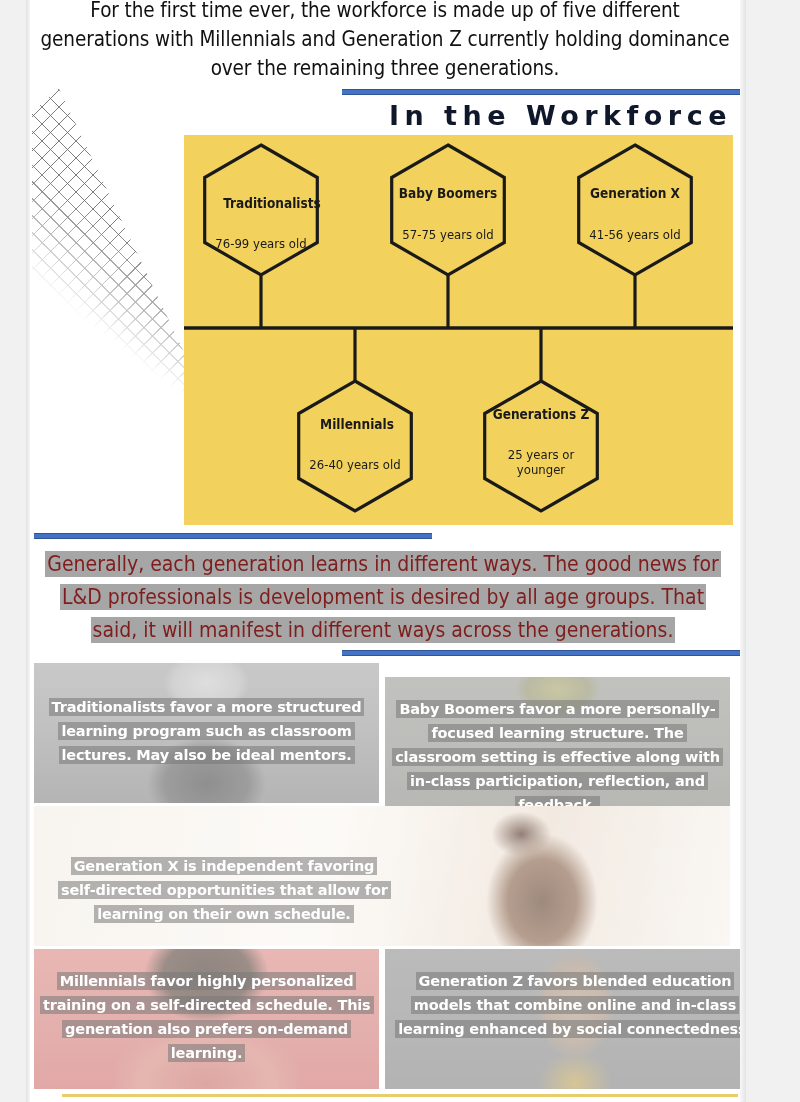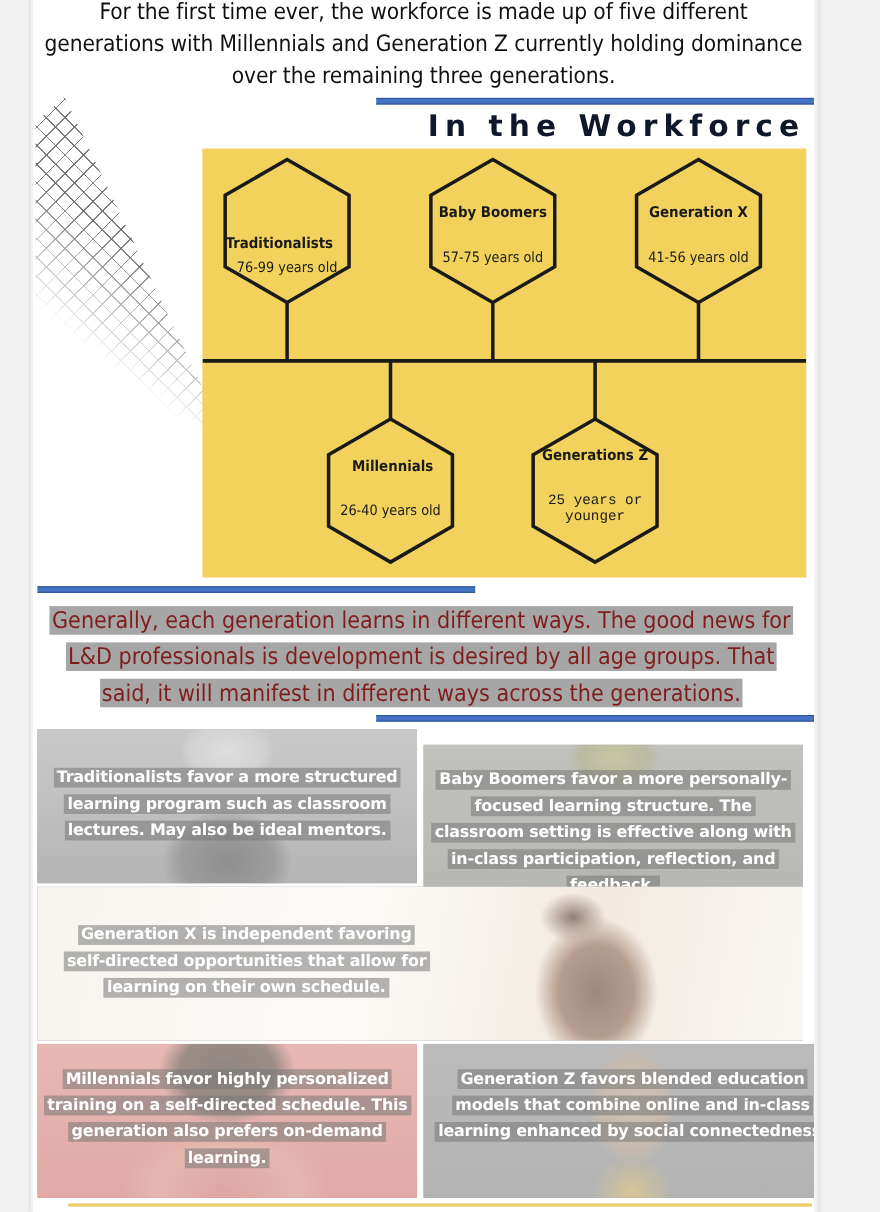--- a/index.html
+++ b/index.html
@@ -159,21 +159,21 @@
   }
 
   #card-trad   { left: 4px;   top: 663px; width: 345px; height: 140px; }
   #card-boomer { left: 355px; top: 677px; width: 345px; height: 152px; }
   #card-genx   { left: 4px;   top: 806px; width: 696px; height: 140px; }
   #card-mill   { left: 4px;   top: 949px; width: 345px; height: 140px; }
   #card-genz   { left: 355px; top: 949px; width: 380px; height: 140px; }
 
   #card-trad .caption   { top: 32px; }
   #card-boomer .caption { top: 20px; }
-  #card-genx .caption   { top: 32px; width: 52%; padding-left: 24px; }
+  #card-genx .caption   { top: 48px; width: 52%; padding-left: 24px; }
   #card-mill .caption   { top: 20px; }
   #card-genz .caption   { top: 20px; }
 
   
   .ph-trad {
     background:
       radial-gradient(ellipse 60px 42px at 50% 14%, #e9e9e9 0%, #cfcfcf 55%, rgba(0,0,0,0) 72%),
       radial-gradient(ellipse 70px 55px at 50% 86%, #3a3a3a 0%, #5a5a5a 60%, rgba(0,0,0,0) 85%),
       linear-gradient(to bottom, #b9b9b9 0%, #a9a9a9 45%, #8d8d8d 100%);
   }
@@ -243,34 +243,34 @@
 
         <polygon points="77,10 133.3,42.5 133.3,107.5 77,140 20.7,107.5 20.7,42.5"></polygon>
         <polygon points="264,10 320.3,42.5 320.3,107.5 264,140 207.7,107.5 207.7,42.5"></polygon>
         <polygon points="451,10 507.3,42.5 507.3,107.5 451,140 394.7,107.5 394.7,42.5"></polygon>
 
         <polygon points="171,246 227.3,278.5 227.3,343.5 171,376 114.7,343.5 114.7,278.5"></polygon>
         <polygon points="357,246 413.3,278.5 413.3,343.5 357,376 300.7,343.5 300.7,278.5"></polygon>
       </g>
     </svg>
 
-    <div class="hex-title" style="left:2px;  top:60px;  width:136px;margin-top:18px;">Traditionalists</div>
+    <div class="hex-title" style="left:20px;  top:60px;  width:136px;">Traditionalists</div>
     <div class="hex-sub" style="left:4px;  top:101px; width:146px;">76-99 years old</div>
 
     <div class="hex-title" style="left:196px; top:50px;  width:136px;">Baby Boomers</div>
     <div class="hex-sub" style="left:191px; top:92px;  width:146px;">57-75 years old</div>
 
     <div class="hex-title" style="left:383px; top:50px;  width:136px;">Generation X</div>
     <div class="hex-sub" style="left:378px; top:92px;  width:146px;">41-56 years old</div>
 
     <div class="hex-title" style="left:105px; top:281px; width:136px;">Millennials</div>
     <div class="hex-sub" style="left:98px;  top:322px; width:146px;">26-40 years old</div>
 
     <div class="hex-title" style="left:289px; top:271px; width:136px;">Generations Z</div>
-    <div class="hex-sub" style="left:298px; top:312px; width:118px;font-family:Liberation Mono, monospace;">25 years or younger</div>
+    <div class="hex-sub" style="left:298px; top:312px; width:118px;">25 years or younger</div>
   </div>
 
   <div class="blue-rule" id="rule-mid-a"></div>
   <p id="mid-para"><span>Generally, each generation learns in different ways. The good news for L&amp;D professionals is development is desired by all age groups. That said, it will manifest in different ways across the generations.</span></p>
   <div class="blue-rule" id="rule-mid-b"></div>
 
   <div class="card" id="card-trad">
     <div class="photo ph-trad"></div>
     <div class="veil"></div>
     <div class="caption"><span>Traditionalists favor a more structured learning program such as classroom lectures. May also be ideal mentors.</span></div>

